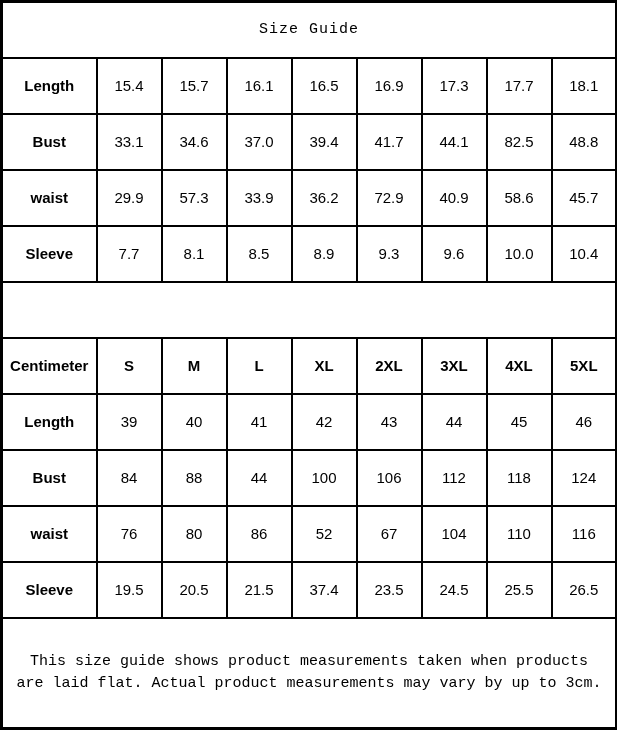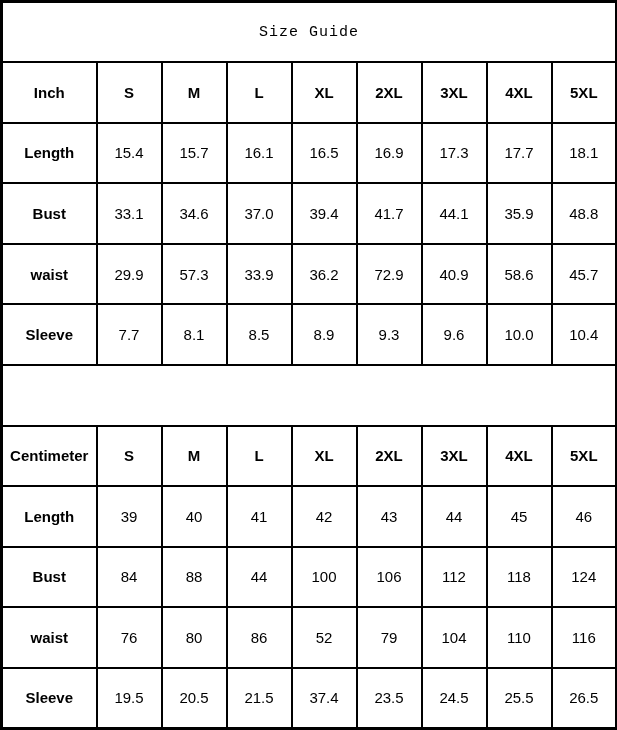--- a/index.html
+++ b/index.html
@@ -72,31 +72,20 @@
         <col style="width:65px">
         <col style="width:65px">
         <col style="width:65px">
     </colgroup>
 
     <tbody>
         <tr class="row">
       <td colspan="9" class="title-cell">Size Guide</td>
     </tr>
 
-    <tr class="row">
-      <td class="hdr">Inch</td>
-      <td class="hdr">S</td>
-      <td class="hdr">M</td>
-      <td class="hdr">L</td>
-      <td class="hdr">XL</td>
-      <td class="hdr">2XL</td>
-      <td class="hdr">3XL</td>
-      <td class="hdr">4XL</td>
-      <td class="hdr">5XL</td>
-    </tr>
 
     <tr class="row">
       <td class="rowlabel">Length</td>
       <td class="val">15.4</td>
       <td class="val">15.7</td>
       <td class="val">16.1</td>
       <td class="val">16.5</td>
       <td class="val">16.9</td>
       <td class="val">17.3</td>
       <td class="val">17.7</td>
@@ -104,21 +93,21 @@
     </tr>
 
     <tr class="row">
       <td class="rowlabel">Bust</td>
       <td class="val">33.1</td>
       <td class="val">34.6</td>
       <td class="val">37.0</td>
       <td class="val">39.4</td>
       <td class="val">41.7</td>
       <td class="val">44.1</td>
-      <td class="val">35.9</td>
+      <td class="val">82.5</td>
       <td class="val">48.8</td>
     </tr>
 
     <tr class="row">
       <td class="rowlabel">waist</td>
       <td class="val">29.9</td>
       <td class="val">57.3</td>
       <td class="val">33.9</td>
       <td class="val">36.2</td>
       <td class="val">72.9</td>
@@ -178,33 +167,39 @@
       <td class="val">118</td>
       <td class="val">124</td>
     </tr>
 
     <tr class="row">
       <td class="rowlabel">waist</td>
       <td class="val">76</td>
       <td class="val">80</td>
       <td class="val">86</td>
       <td class="val">52</td>
-      <td class="val">79</td>
+      <td class="val">67</td>
       <td class="val">104</td>
       <td class="val">110</td>
       <td class="val">116</td>
     </tr>
 
     <tr class="row">
       <td class="rowlabel">Sleeve</td>
       <td class="val">19.5</td>
       <td class="val">20.5</td>
       <td class="val">21.5</td>
       <td class="val">37.4</td>
       <td class="val">23.5</td>
       <td class="val">24.5</td>
       <td class="val">25.5</td>
       <td class="val">26.5</td>
     </tr>
 
+    <tr>
+      <td colspan="9" class="footer-cell">
+        <div>This size guide shows product measurements taken when products</div>
+        <div>are laid flat. Actual product measurements may vary by up to 3cm.</div>
+      </td>
+    </tr>
   </tbody>
     </table>
 </div>
 
 </body></html>

